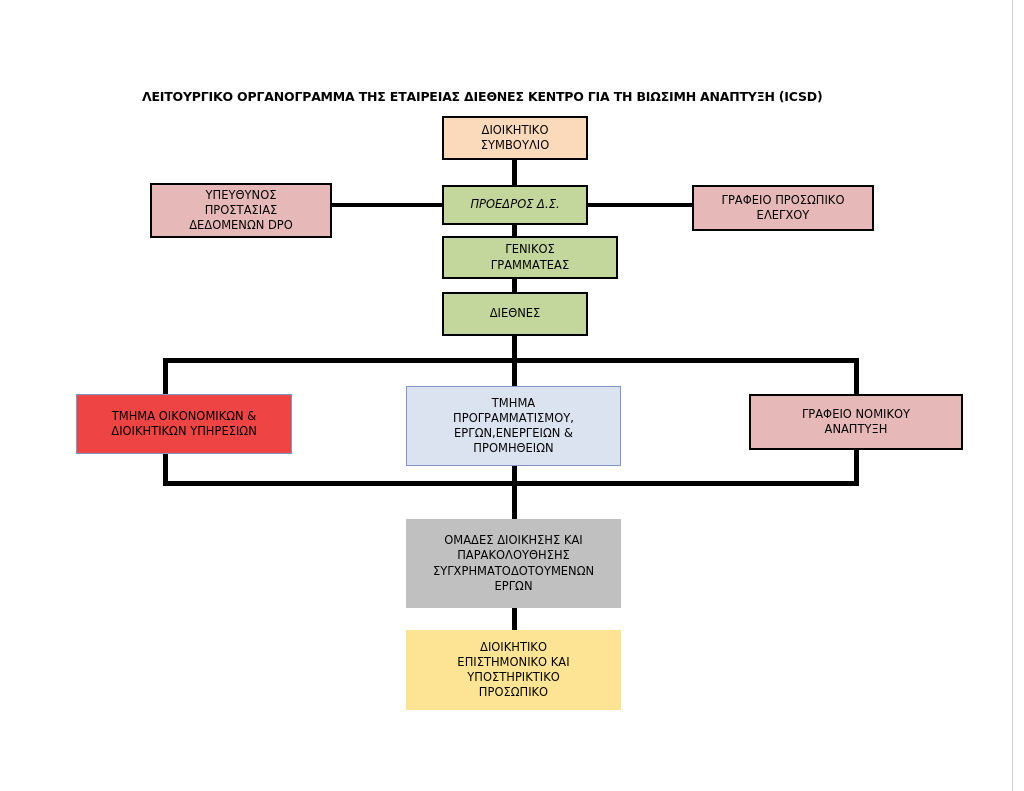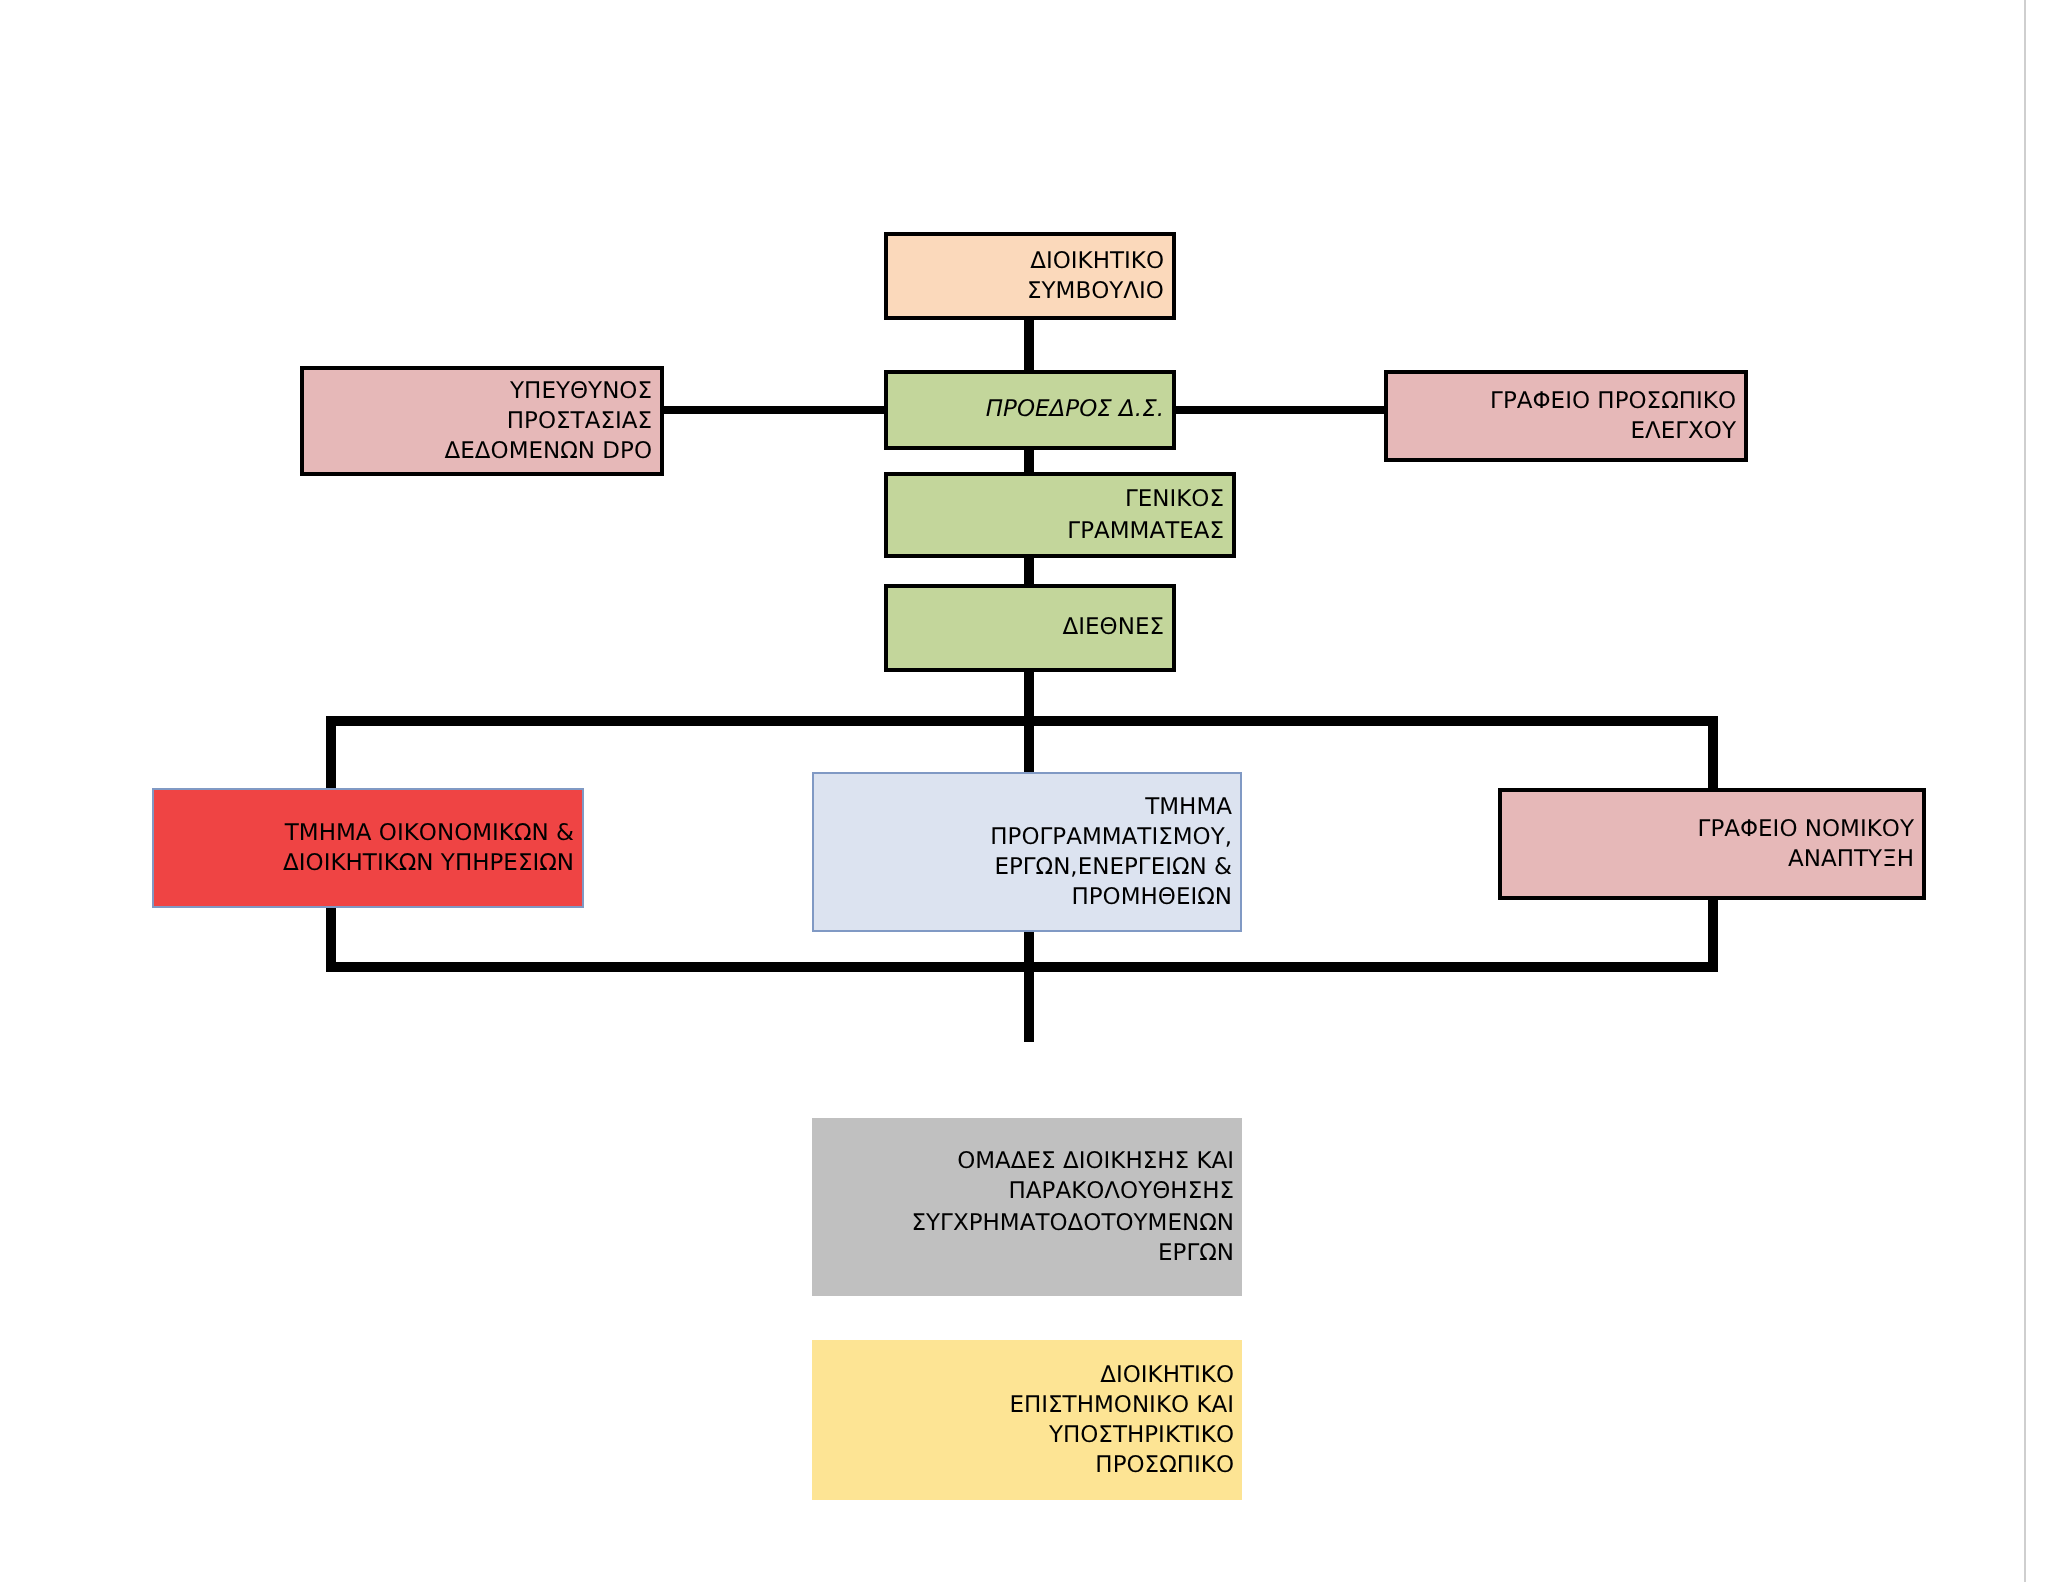--- a/index.html
+++ b/index.html
@@ -52,39 +52,39 @@
     line-height: 1.32;
     z-index: 3;
     font-family: "DejaVu Sans", "Liberation Sans", sans-serif;
   }
   .node .label {
     display: block;
     width: 100%;
     padding: 0 4px;
     box-sizing: border-box;
     white-space: pre-line;
-    text-align: right;
   }
   .node.blk  { border: 2.5px solid #000000; }
   .node.blue { border: 1.6px solid #8099c4; }
-  .node.none { border: none; margin-top: 40px; }
+  .node.none { border: none; }
 
   .connector {
     position: absolute;
     background: #000000;
     z-index: 1;
   }
 </style>
 </head>
 <body>
 
 <div id="canvas">
 
   <div class="page-edge"></div>
 
+  <div class="chart-title">ΛΕΙΤΟΥΡΓΙΚΟ ΟΡΓΑΝΟΓΡΑΜΜΑ ΤΗΣ ΕΤΑΙΡΕΙΑΣ ΔΙΕΘΝΕΣ ΚΕΝΤΡΟ ΓΙΑ ΤΗ ΒΙΩΣΙΜΗ ΑΝΑΠΤΥΞΗ (ICSD)</div>
 
   <div id="connectors-layer">
       <div class="connector" style="left: 512px; top: 160px; width: 5px; height: 26px; background: rgb(0, 0, 0);"></div>
       <div class="connector" style="left: 331px; top: 203px; width: 113px; height: 4px; background: rgb(0, 0, 0);"></div>
       <div class="connector" style="left: 587px; top: 203px; width: 106px; height: 4px; background: rgb(0, 0, 0);"></div>
       <div class="connector" style="left: 512px; top: 224px; width: 5px; height: 13px; background: rgb(0, 0, 0);"></div>
       <div class="connector" style="left: 512px; top: 278px; width: 5px; height: 15px; background: rgb(0, 0, 0);"></div>
       <div class="connector" style="left: 512px; top: 335px; width: 5px; height: 27px; background: rgb(0, 0, 0);"></div>
       <div class="connector" style="left: 163px; top: 358px; width: 696px; height: 5px; background: rgb(0, 0, 0);"></div>
       <div class="connector" style="left: 163px; top: 358px; width: 5px; height: 38px; background: rgb(0, 0, 0);"></div>

